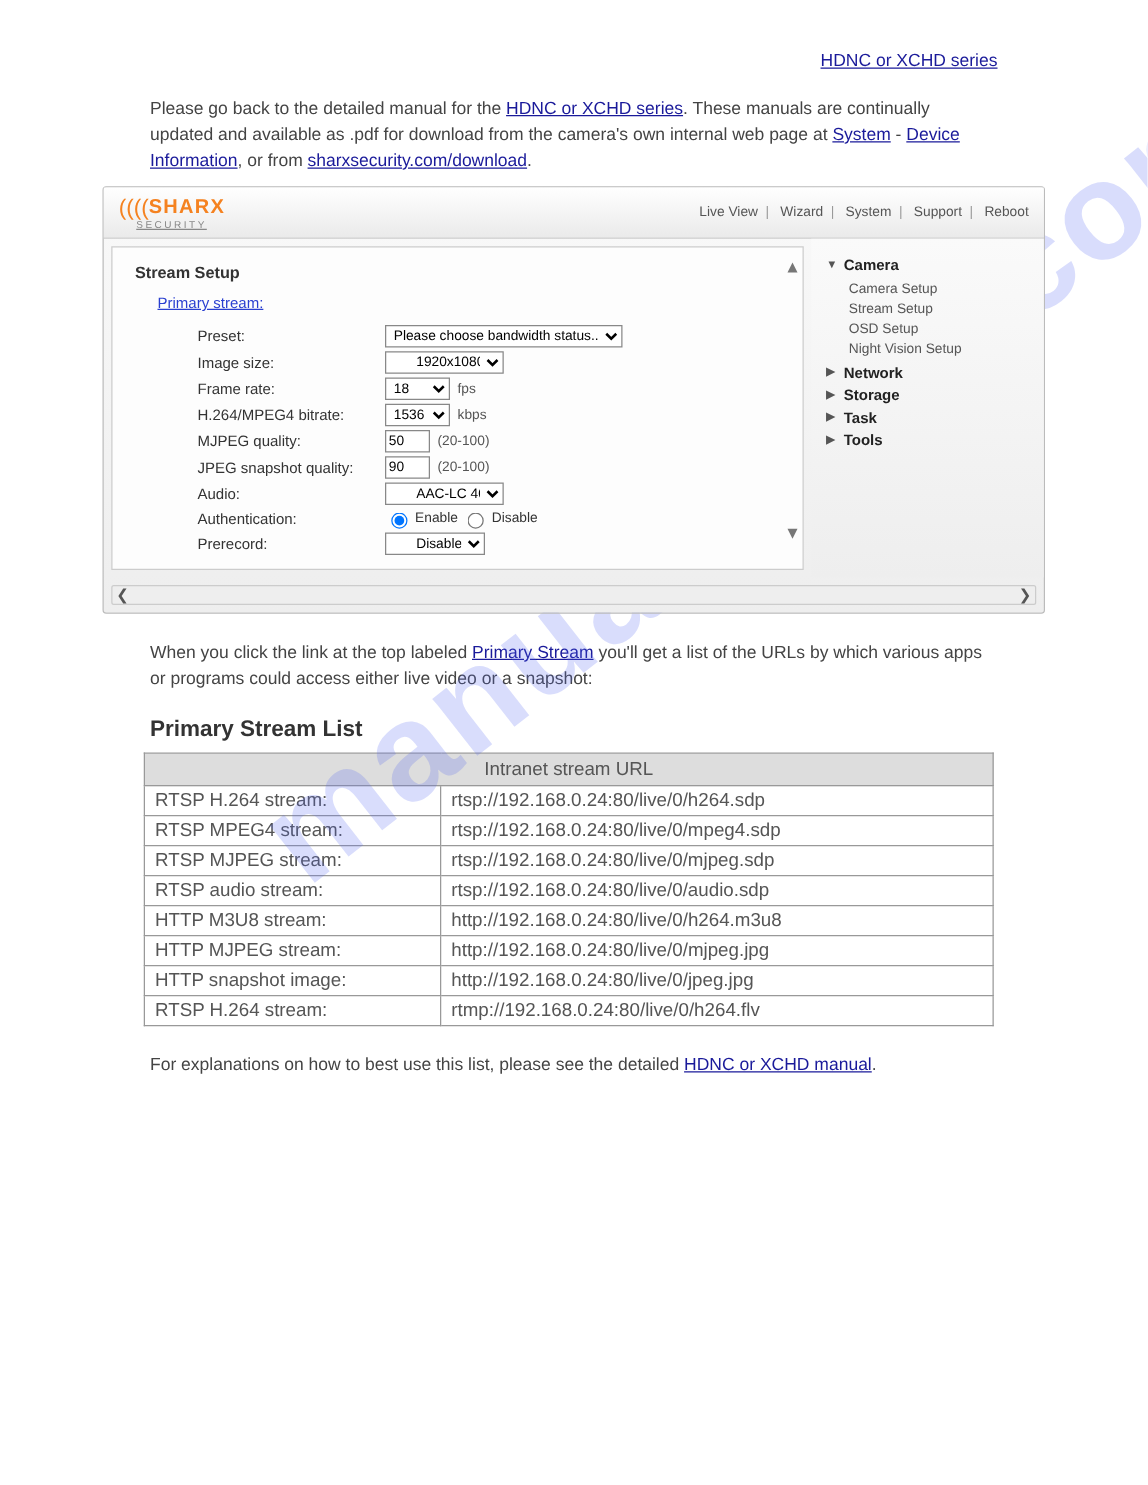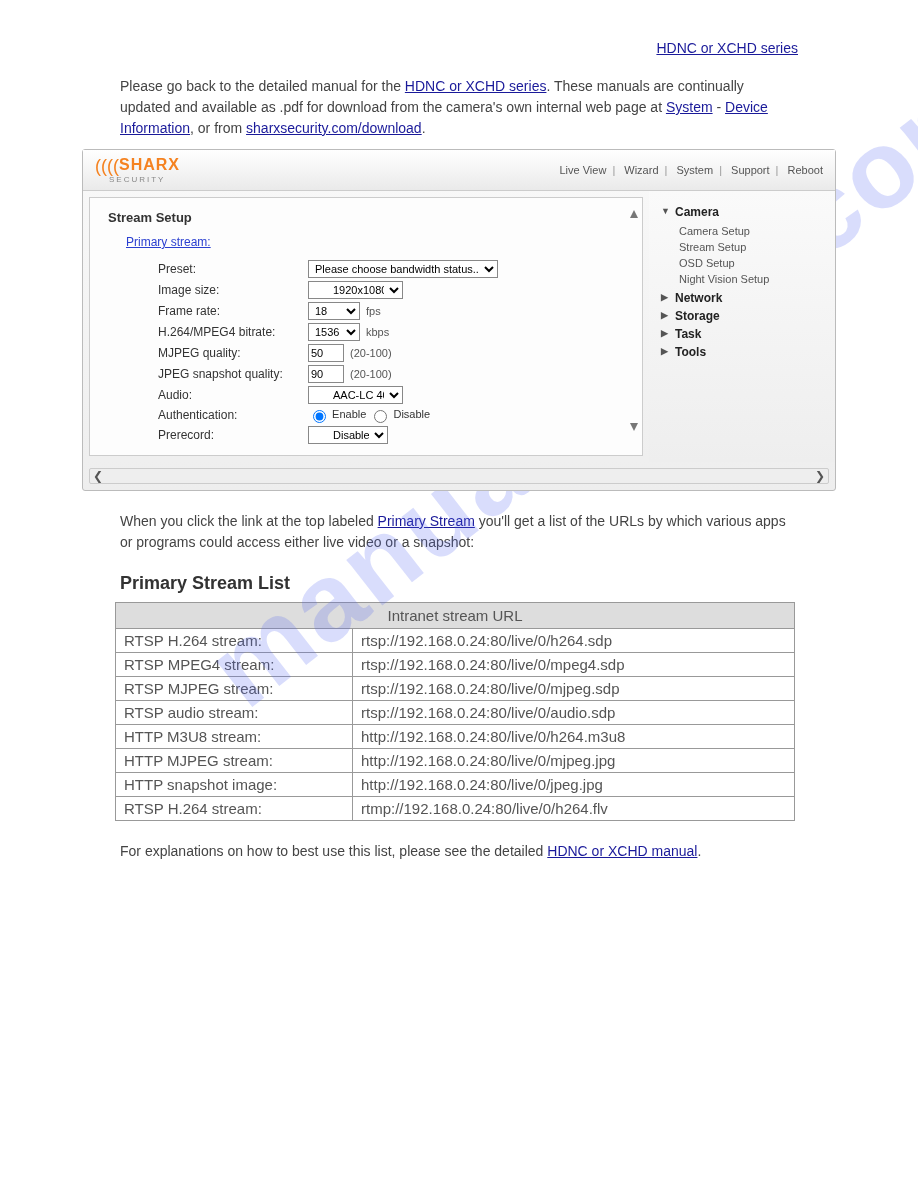--- a/index.html
+++ b/index.html
@@ -4,21 +4,21 @@
 <style>
 body { margin:0; font-family:Arial,Helvetica,sans-serif; background:#fff; color:#333; font-size:14px; }
 .page { width:918px; min-height:1188px; margin:0 auto; padding:40px 60px 60px 60px; box-sizing:border-box; position:relative; }
 .right-link { text-align:right; margin-bottom:10px; margin-right:60px; }
 .right-link a { color:#1a1a9a; text-decoration:underline; font-size:14px; }
 .para { margin:20px 60px 10px 60px; font-size:14px; line-height:1.5; color:#444; }
 .para a { color:#1a1a9a; text-decoration:underline; }
 .screenshot { border:1px solid #bbb; border-radius:3px; margin:10px 22px; background:linear-gradient(#f9f9f9,#eee); position:relative; }
 .topbar { display:flex; align-items:center; padding:6px 12px; border-bottom:1px solid #ccc; background:linear-gradient(#fff,#eaeaea); }
 .logo { font-weight:bold; color:#f58220; font-size:16px; letter-spacing:1px; }
-.logo-sub { font-size:8px; color:#888; letter-spacing:2px; display:block; margin-left:14px; margin-top:-2px;}
+.logo-sub { font-size:8px; color:#888; letter-spacing:2px; display:block; margin-left:14px; margin-top:-2px;text-decoration:underline;}
 .logo-icon { color:#f58220; font-size:18px; vertical-align:middle;}
 .nav-links { margin-left:auto; font-size:11px; color:#555; }
 .nav-links span { cursor:pointer; }
 .nav-links .sep { margin:0 6px; color:#999;}
 .content-area { display:flex; }
 .main-panel { flex:1; border:1px solid #ccc; margin:6px; background:#fdfdfd; padding:12px 18px 8px 18px; position:relative; min-height:210px;}
 .main-panel h4 { margin:0 0 8px 0; font-size:13px; font-weight:bold; color:#333;}
 .primary-link { color:#2a3fd0; text-decoration:underline; font-size:12px; margin-left:18px; display:inline-block; margin-bottom:8px;}
 .form-row { display:flex; align-items:center; margin:3px 0 3px 50px; font-size:12px; color:#333;}
 .form-row .lbl { width:150px; }

